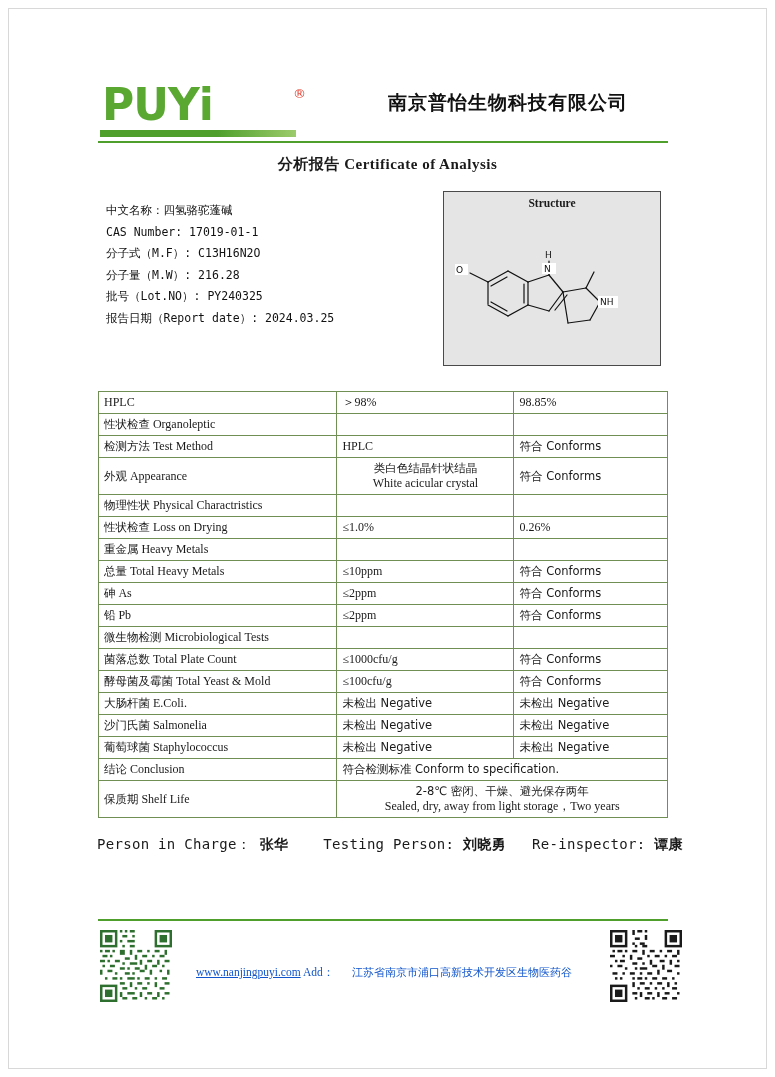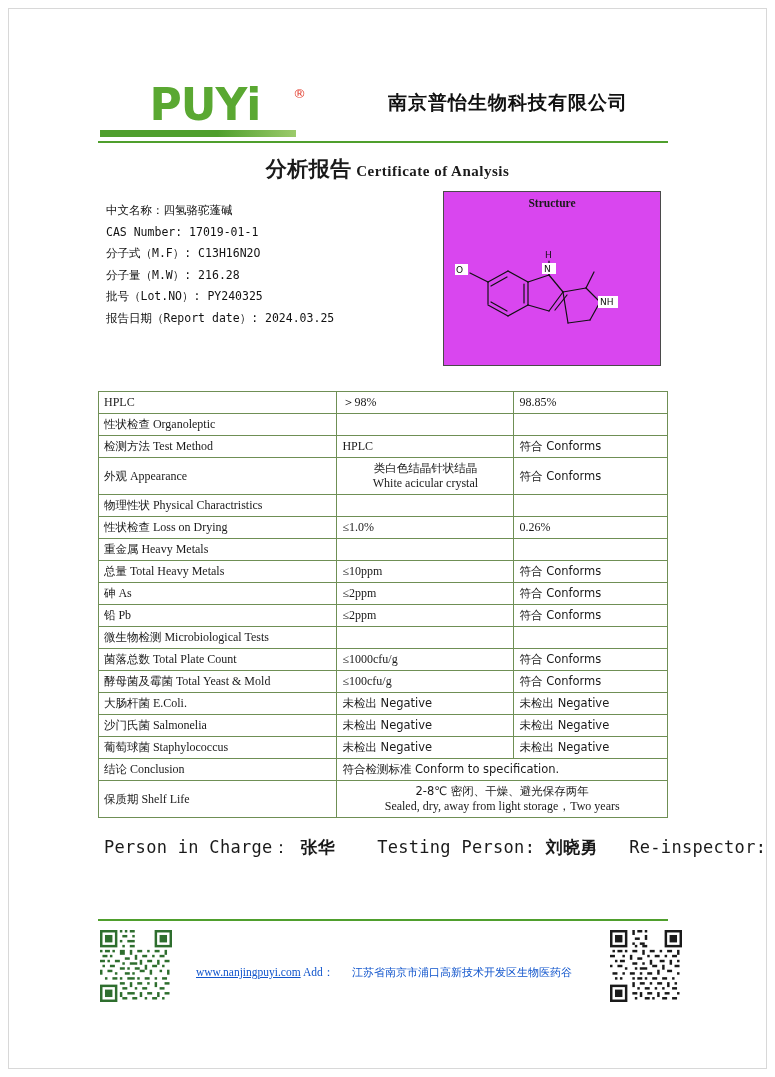--- a/index.html
+++ b/index.html
@@ -25,21 +25,20 @@
     border: 1px solid #d8d8d8;
   }
 
   
   .header {
     position: absolute;
     left: 98px; top: 82px;
     width: 570px; height: 58px;
     display: flex;
     align-items: flex-end;
-    text-align: center;
   }
   .logo {
     position: relative;
     width: 210px;
     height: 58px;
   }
   .logo-text {
     font-family: "DejaVu Sans", sans-serif;
     font-weight: 700;
     font-size: 44px;
@@ -82,42 +81,42 @@
   
   .doc-title {
     position:absolute;
     left: 0; top: 155px;
     width: 775px;
     text-align: center;
     font-size: 16px;
     font-weight: 700;
     letter-spacing: 0.5px;
   }
-  .doc-title .cn { font-family:"DejaVu Sans", sans-serif; font-size: 21px; text-align: right; }
+  .doc-title .cn { font-family:"DejaVu Sans", sans-serif; font-size: 15px; text-align: right; }
   .doc-title .en { font-family:"Liberation Serif", serif; font-size: 15px; }
 
   
   .info {
     position:absolute;
     left: 106px; top: 200px;
     width: 330px;
     font-family: "DejaVu Sans Mono", monospace;
     font-size: 11.5px;
     line-height: 21.5px;
     color: #111;
   }
   .info div { white-space: nowrap; }
 
   
   .structure-box {
     position:absolute;
     left: 443px; top: 191px;
     width: 218px; height: 175px;
     border: 1px solid #4a4a4a;
-    background:#d946ef;
+    background:#e5e5e5;
   }
   .structure-label {
     text-align:center;
     font-size: 11.5px;
     font-weight: 700;
     margin-top: 5px;
     font-family:"Liberation Serif", serif;
   }
   .structure-svg {
     position:absolute;
@@ -148,24 +147,24 @@
   .c2 { width: 202px; }
   .c3 { width: 132px; }
   .cn-t { font-family:"DejaVu Sans", sans-serif; font-size: 11.5px; }
   .en-t { font-family:"Liberation Serif", serif; font-size: 12px; }
   .two-line { line-height: 16px; padding-top:4px; padding-bottom:4px;text-align:center; }
   .shelf { text-align:center; line-height: 17px; padding: 4px 5px; }
 
   
   .signatures {
     position:absolute;
-    left: 104px; top: 836px;
+    left: 97px; top: 836px;
     width: 600px;
     font-family: "DejaVu Sans Mono", monospace;
-    font-size: 17px;
+    font-size: 14px;
     letter-spacing: 0.3px;
     white-space: nowrap;
   }
   .sig-name { font-family:"DejaVu Sans", sans-serif; font-weight: 600; }
 
   
   .footer-rule {
     position:absolute;
     left: 98px; top: 919px;
     width: 570px; height: 2px;

